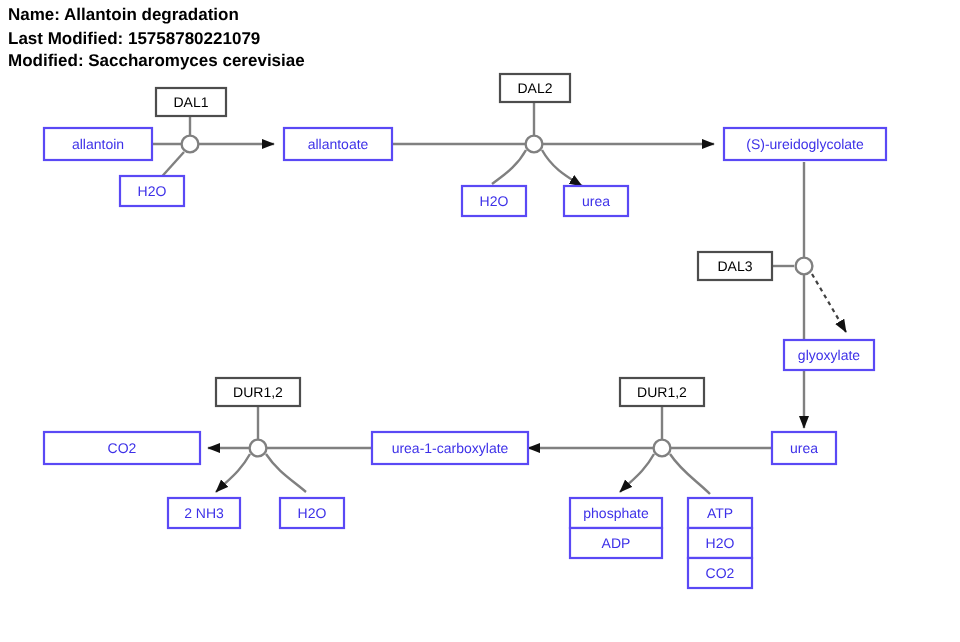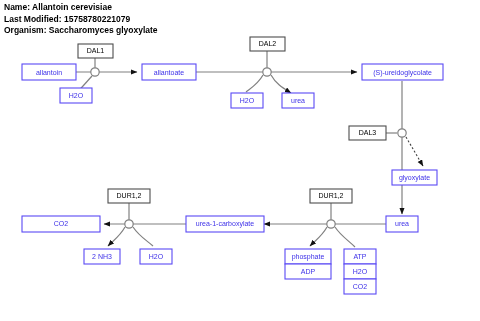--- a/index.html
+++ b/index.html
@@ -77,23 +77,23 @@
     font-family: "Liberation Sans", sans-serif;
     font-size: 7px;
     text-anchor: middle;
     dominant-baseline: middle;
   }
 </style>
 </head>
 <body>
 
 <div id="header">
-  <div>Name: Allantoin cerevisiae</div>
+  <div>Name: Allantoin degradation</div>
   <div>Last Modified: 15758780221079</div>
-  <div>Organism: Saccharomyces glyoxylate</div>
+  <div>Modified: Saccharomyces cerevisiae</div>
 </div>
 
 <svg id="canvas" viewBox="0 0 480 321">
   <defs>
     <marker id="arrow" markerWidth="7" markerHeight="7" refX="6.2" refY="2.6" orient="auto" markerUnits="userSpaceOnUse">
       <path d="M0,0 L6.6,2.6 L0,5.2 z" fill="#111111"></path>
     </marker>
     <marker id="arrow-dot" markerWidth="7" markerHeight="7" refX="6.2" refY="2.6" orient="auto" markerUnits="userSpaceOnUse">
       <path d="M0,0 L6.6,2.6 L0,5.2 z" fill="#111111"></path>
     </marker>

